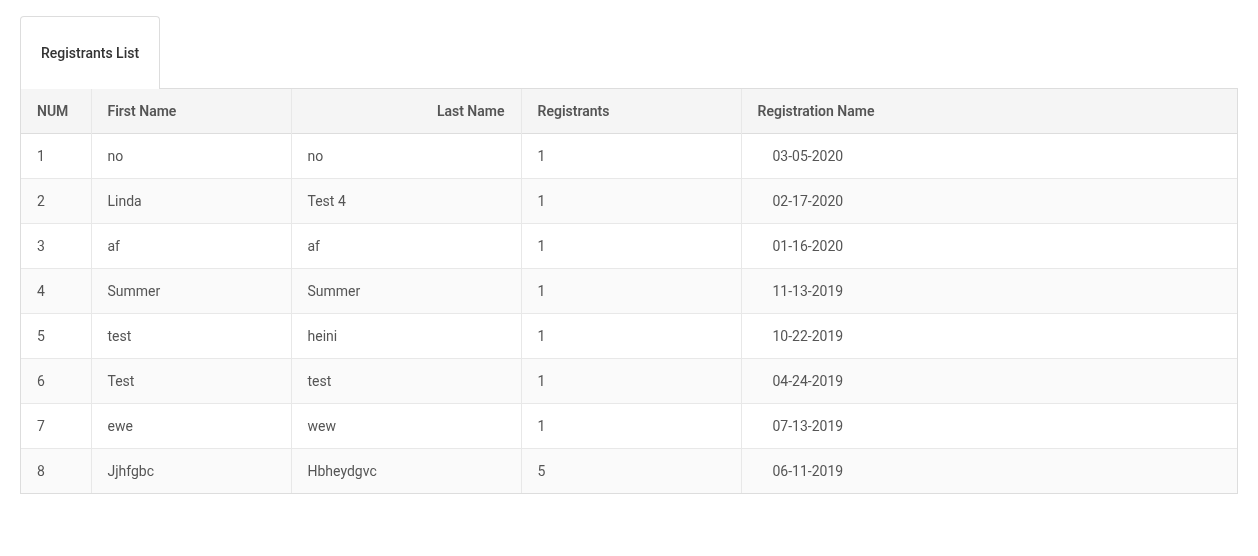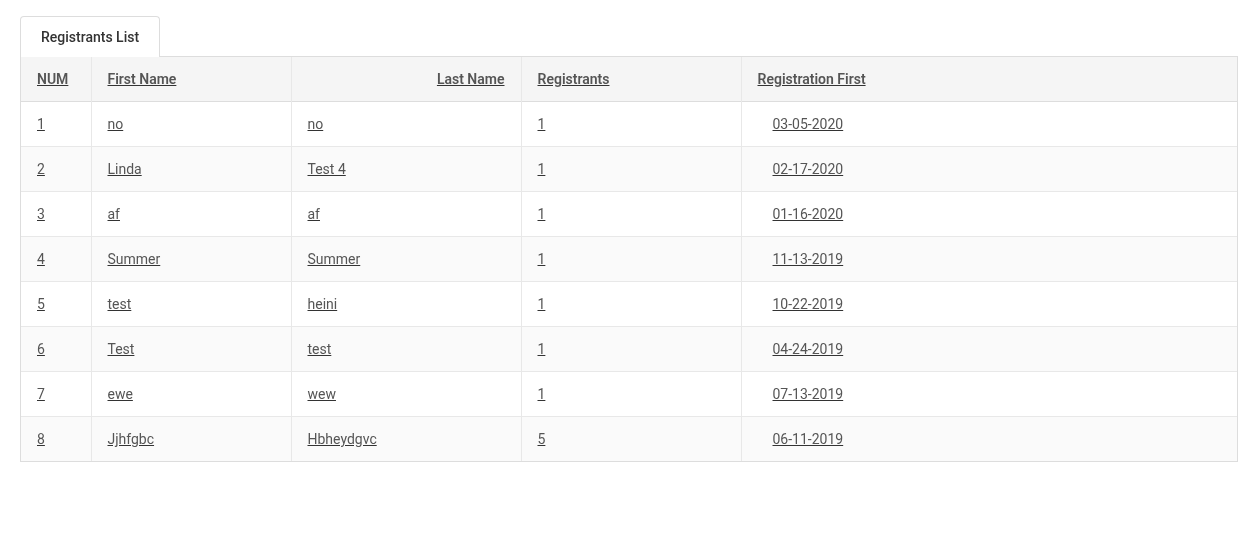--- a/index.html
+++ b/index.html
@@ -23,21 +23,21 @@
     }
 
     .tabs {
       display: flex;
       align-items: flex-end;
       border-bottom: 1px solid #ddd;
       margin-bottom: 0;
     }
 
     .tab {
-      padding: 12px 20px;
+      padding: 28px 20px;
       cursor: pointer;
       font-size: 14px;
       font-weight: 500;
       border: 1px solid transparent;
       border-bottom: none;
       background: transparent;
       color: #555;
       margin-right: 4px;
       border-radius: 4px 4px 0 0;
     }
@@ -60,21 +60,20 @@
 
     .table-wrapper {
       margin-top: 0;
       border: 1px solid #ddd;
       border-top: none;
     }
 
     table {
       width: 100%;
       border-collapse: collapse;
-      text-decoration: underline;
     }
 
     thead tr {
       background: #f5f5f5;
       border-bottom: 1px solid #ddd;
     }
 
     thead th {
       padding: 14px 16px;
       text-align: left;
@@ -143,21 +142,21 @@
   </div>
 
   <div class="table-wrapper">
     <table>
       <thead>
         <tr>
           <th class="col-num">NUM</th>
           <th class="col-first">First Name</th>
           <th class="col-last">Last Name</th>
           <th class="col-registrants">Registrants</th>
-          <th class="col-date">Registration First</th>
+          <th class="col-date">Registration Name</th>
         </tr>
       </thead>
       <tbody id="table-body">
       <tr>
             <td>1</td>
             <td>no</td>
             <td>no</td>
             <td>1</td>
             <td>03-05-2020</td>
           </tr>

